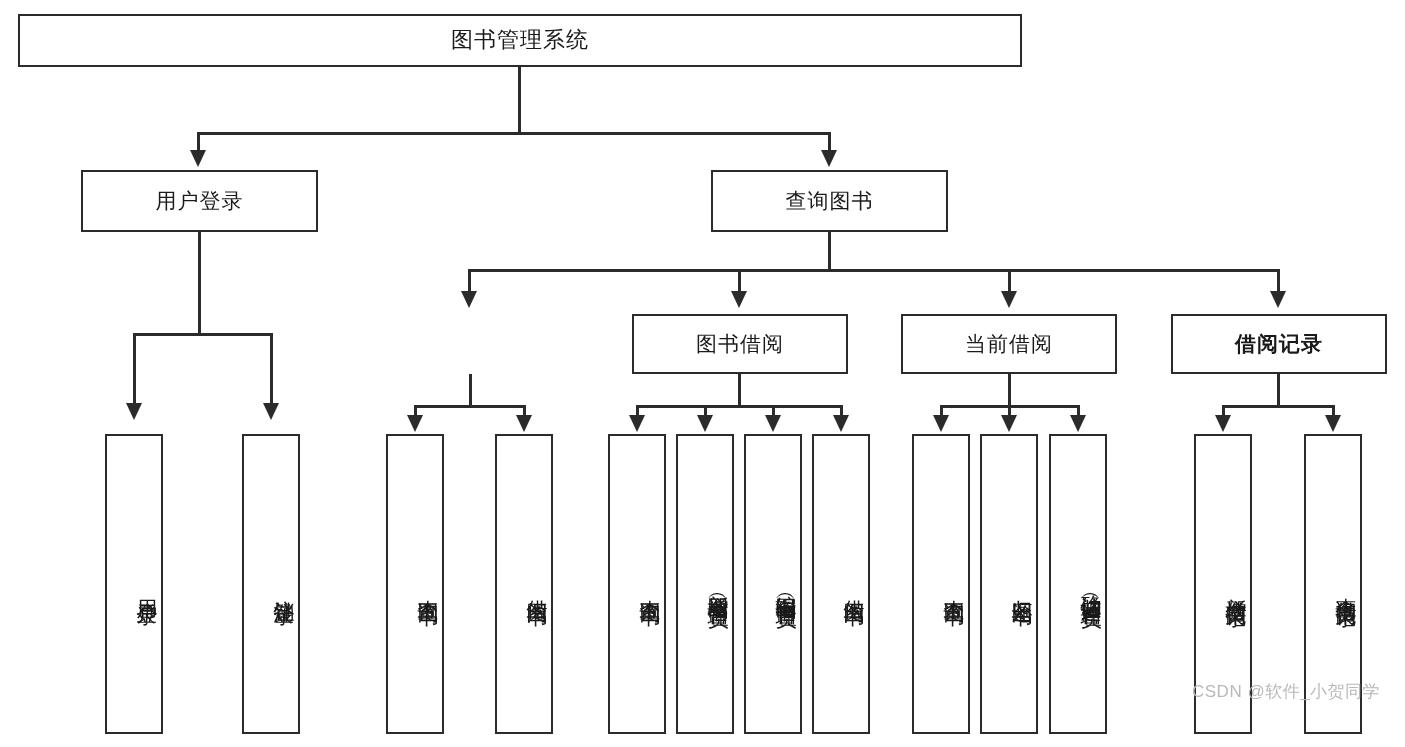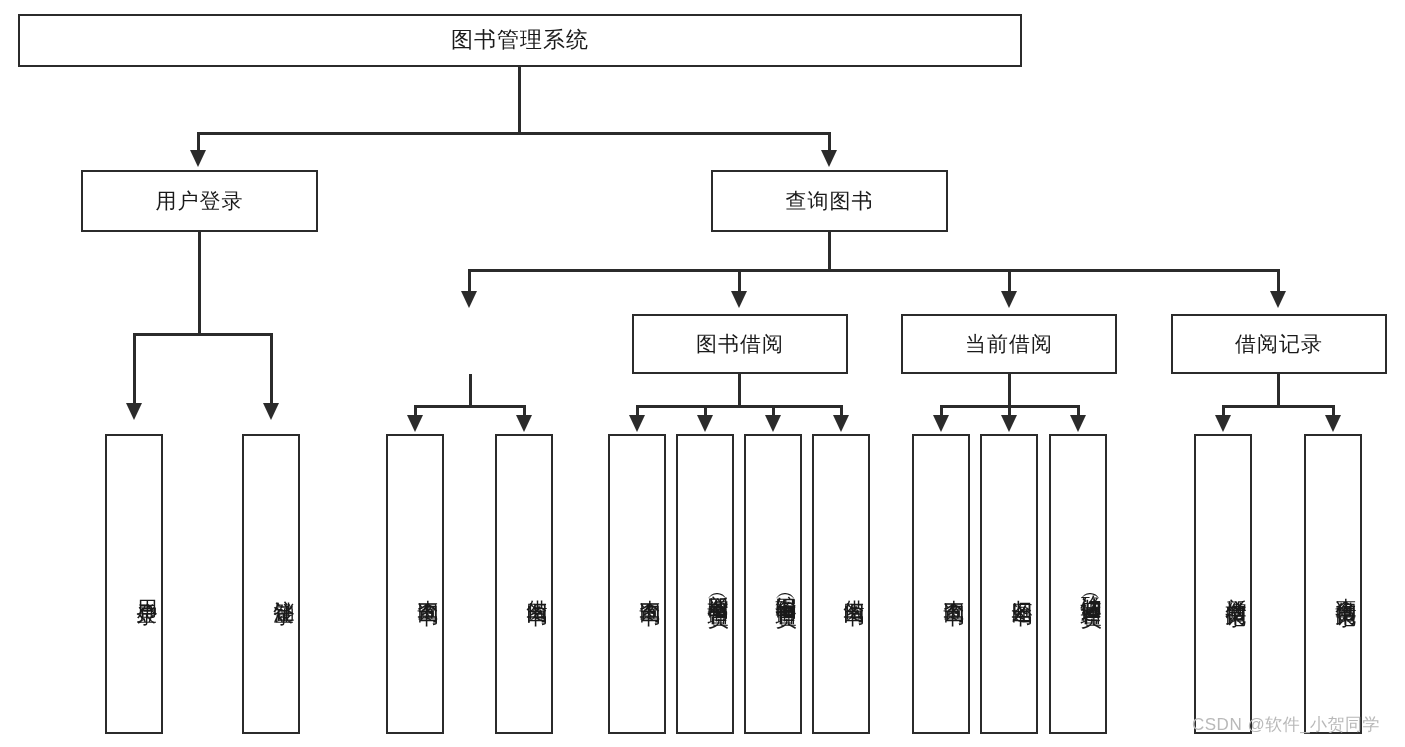--- a/index.html
+++ b/index.html
@@ -119,21 +119,21 @@
 
   <div class="edge v" style="left:1277px; top:269px; width:3px; height:25px;"></div>
   <div class="arrow" style="left:1270px; top:291px;"></div>
 
   <div class="node horiz" style="left:632px; top:314px; width:216px; height:60px;align-items:center;">
     <span>图书借阅</span>
   </div>
   <div class="node horiz" style="left:901px; top:314px; width:216px; height:60px;">
     <span>当前借阅</span>
   </div>
-  <div class="node horiz" style="left:1171px; top:314px; width:216px; height:60px;">
+  <div class="node horiz" style="left:1171px; top:314px; width:216px; height:60px;font-weight:bold;">
     <span>借阅记录</span>
   </div>
 
   <div class="edge v" style="left:469px; top:374px; width:3px; height:33px;"></div>
   <div class="edge h" style="left:414px; top:405px; width:112px; height:3px;"></div>
   <div class="edge v" style="left:414px; top:405px; width:3px; height:15px;"></div>
   <div class="arrow" style="left:407px; top:415px;"></div>
   <div class="edge v" style="left:523px; top:405px; width:3px; height:15px;"></div>
   <div class="arrow" style="left:516px; top:415px;"></div>
 
@@ -201,15 +201,15 @@
     <span class="vtext">确认归还（管理员）</span>
   </div>
 
   <div class="node vert" style="left:1194px; top:434px; width:58px; height:300px;">
     <span class="vtext">新增借阅记录</span>
   </div>
   <div class="node vert" style="left:1304px; top:434px; width:58px; height:300px;">
     <span class="vtext">查询借阅记录</span>
   </div>
 
-  <div class="watermark" style="left:1192px; top:713px;">CSDN @软件_小贺同学</div>
+  <div class="watermark" style="left:1192px; top:680px;">CSDN @软件_小贺同学</div>
 
 </div>
 
 </body></html>

